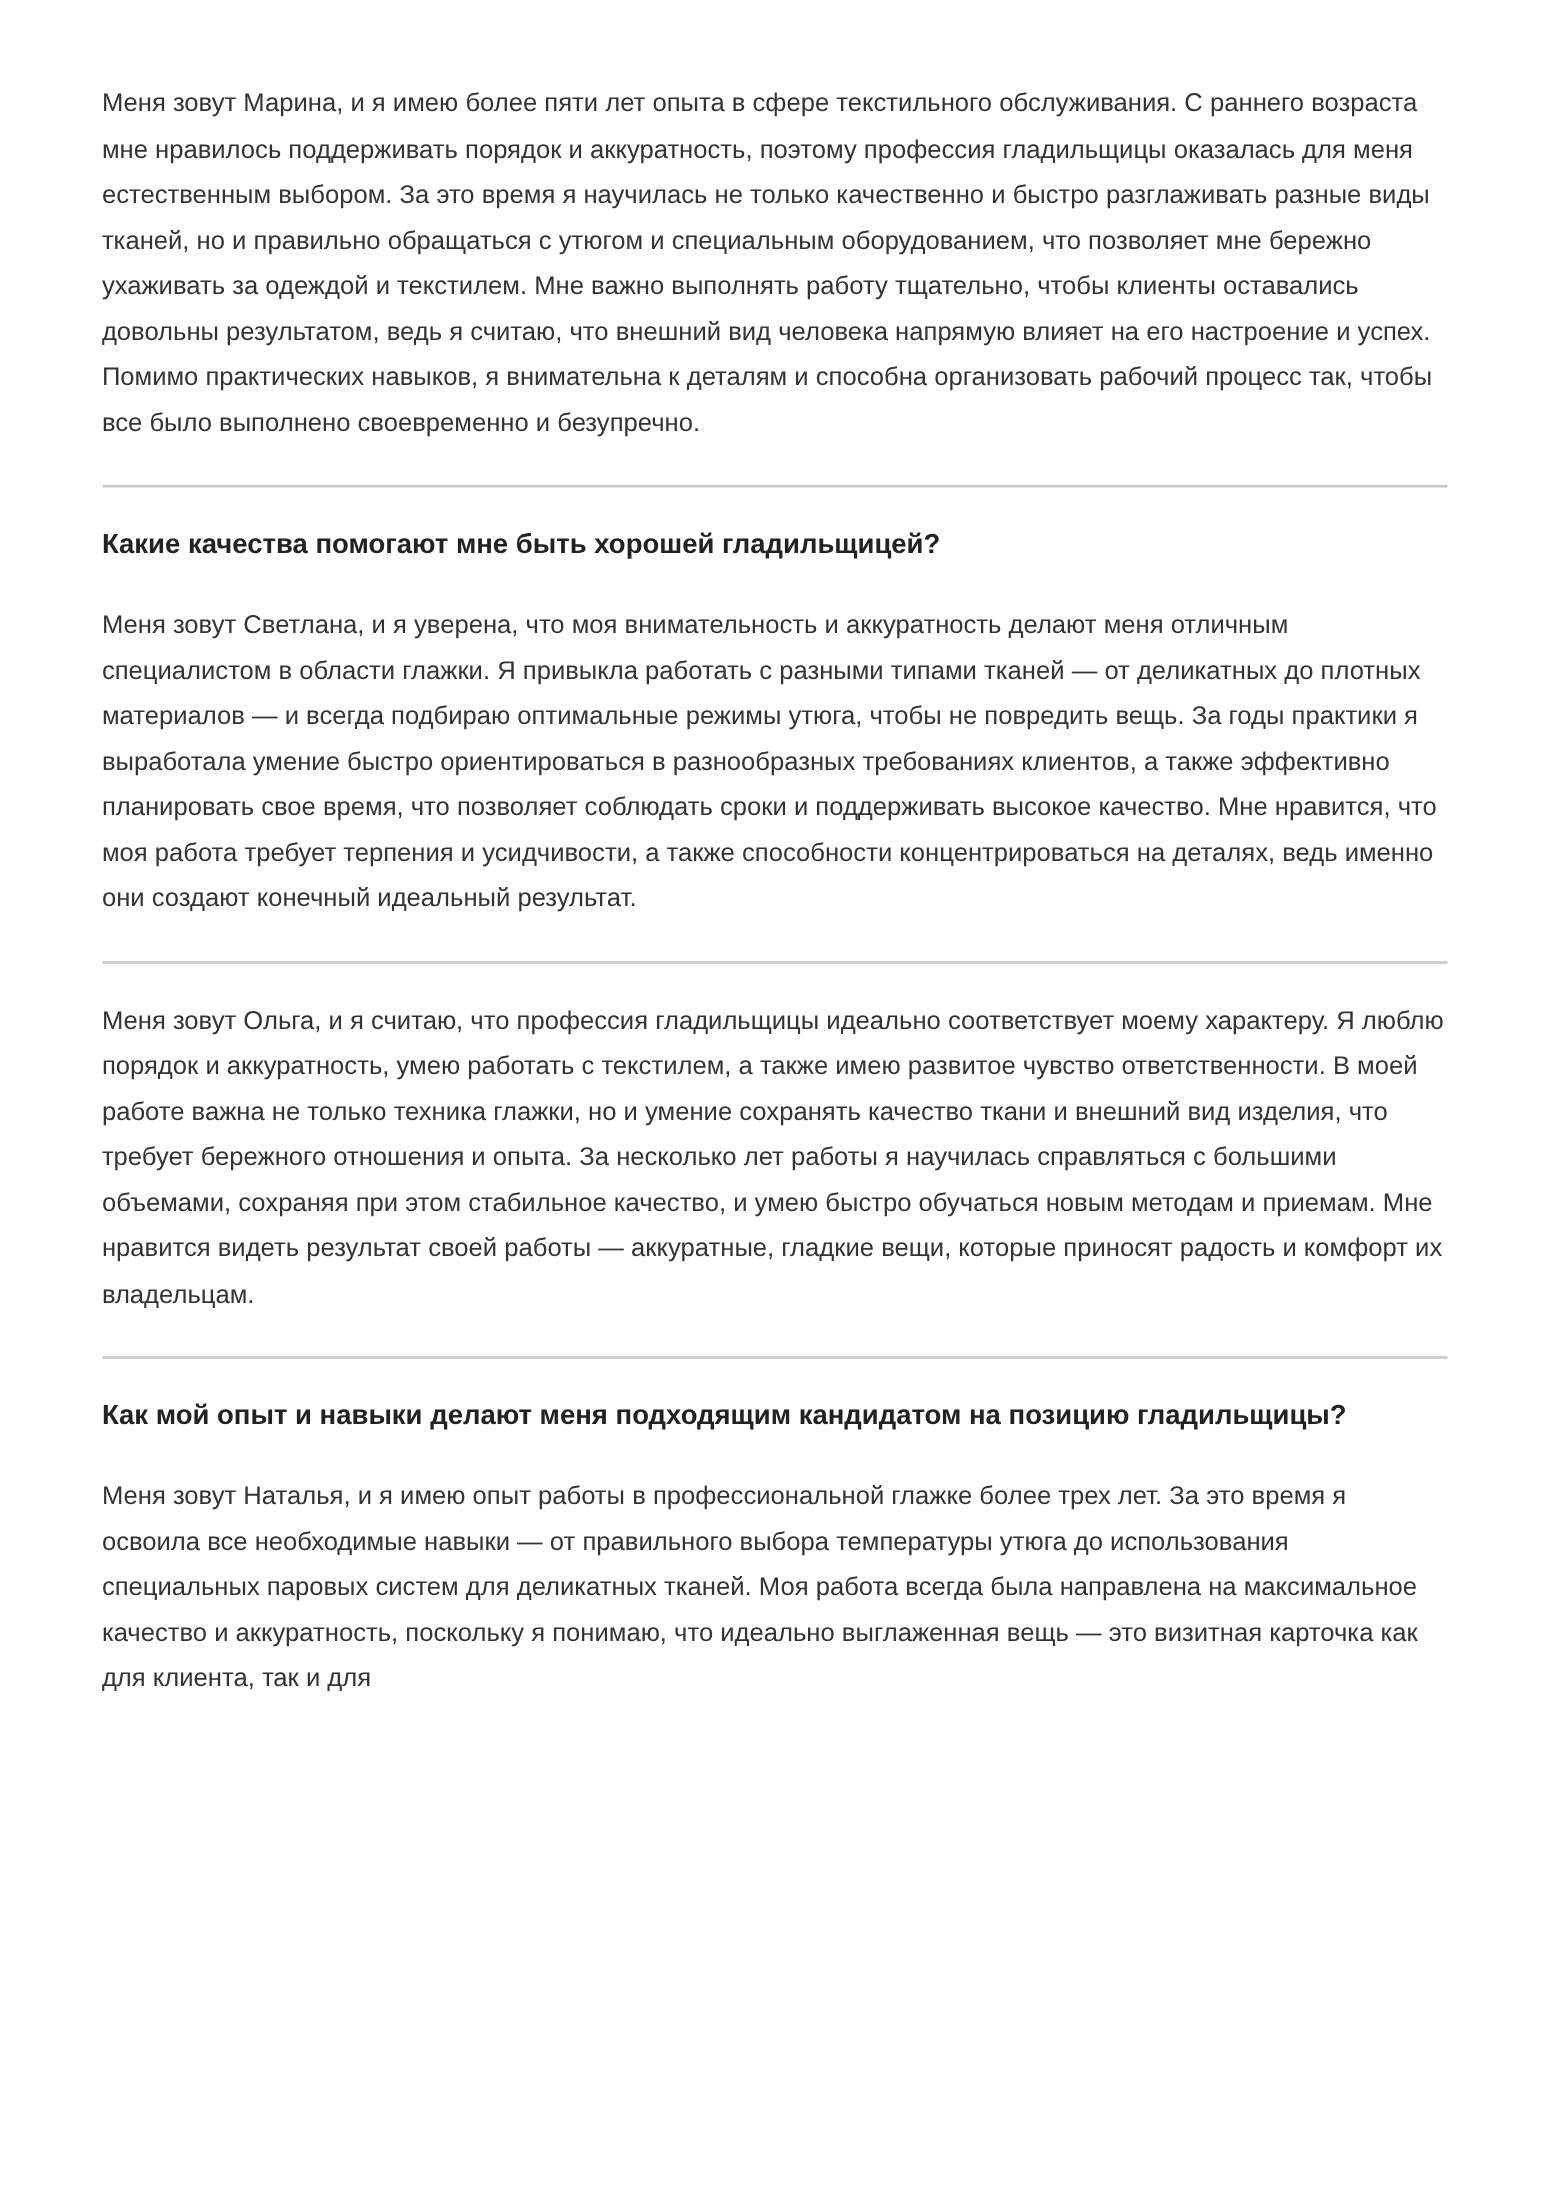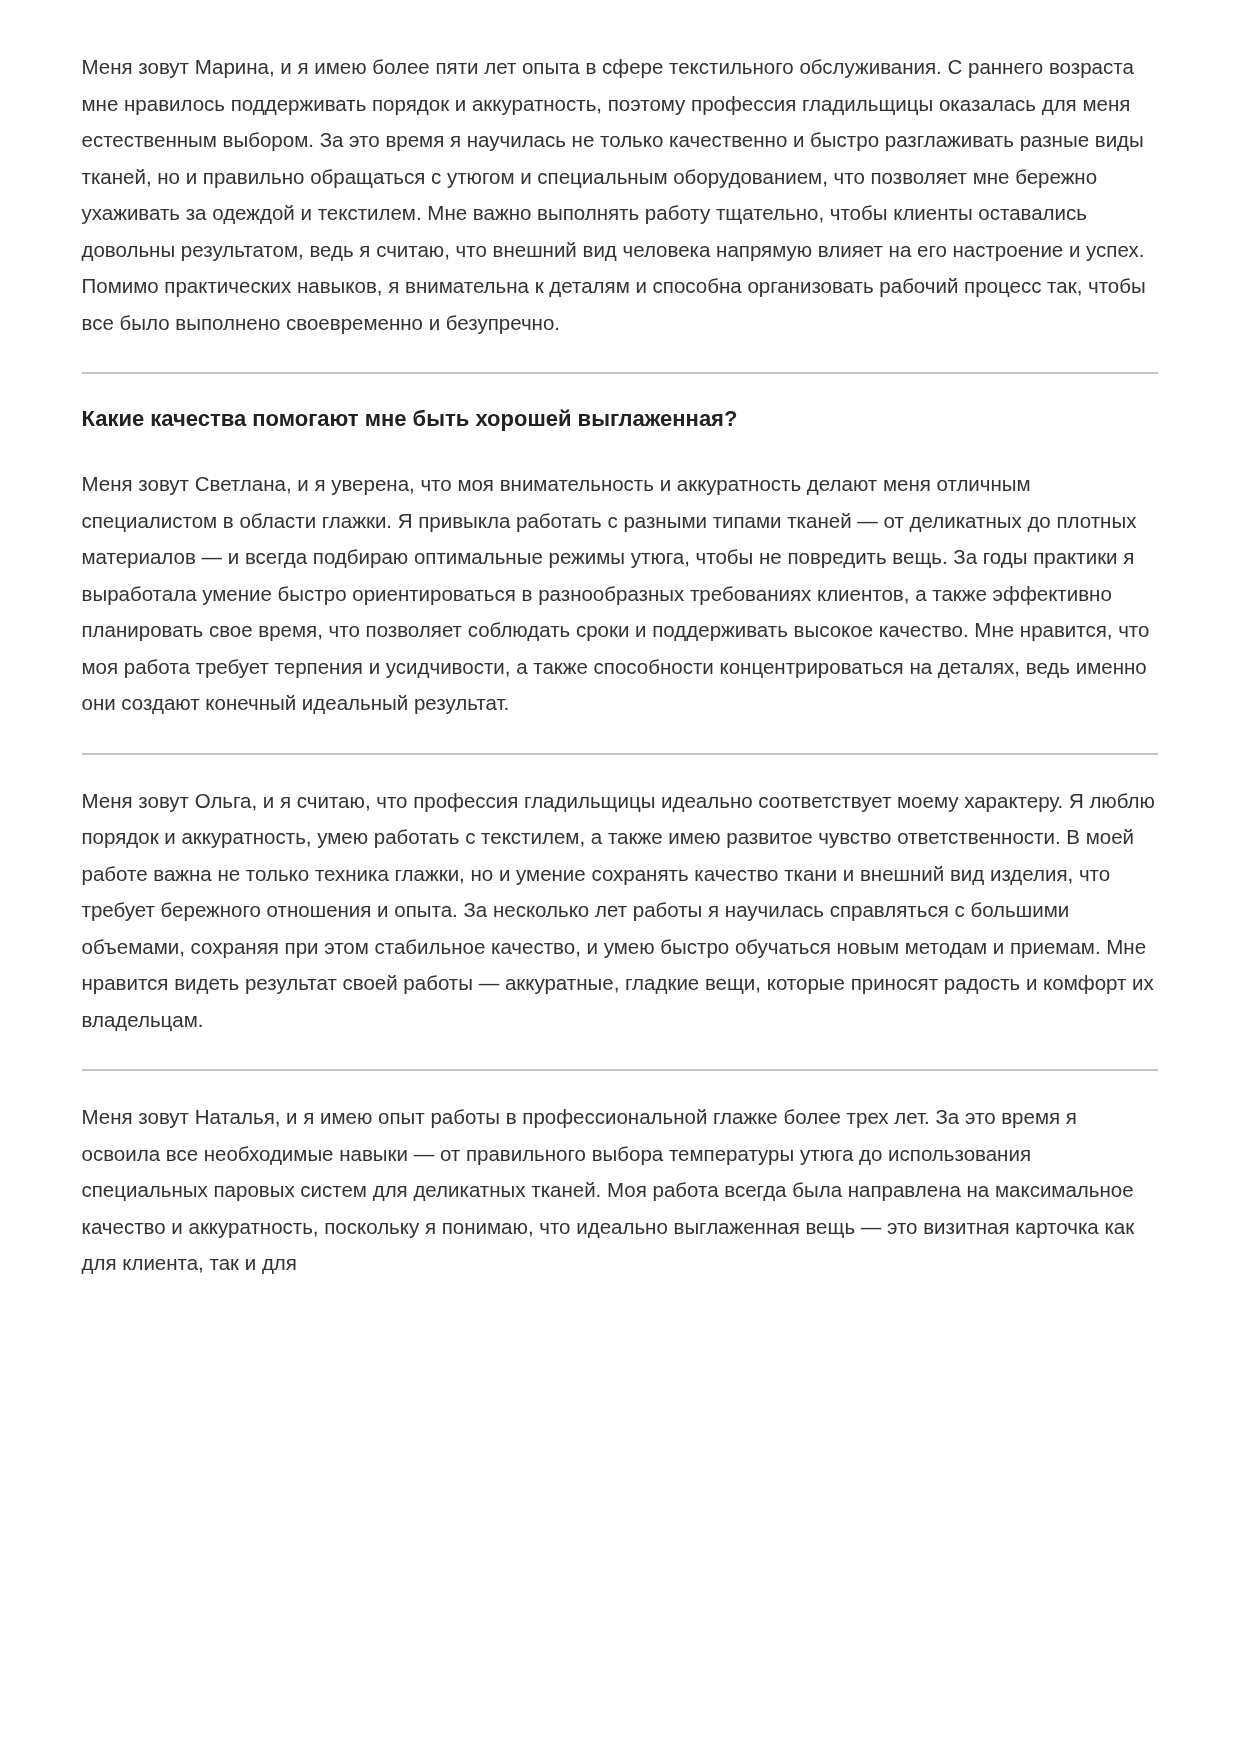--- a/index.html
+++ b/index.html
@@ -17,21 +17,21 @@
   }
   .content {
     width: 1076px;
     margin: 0 auto;
     padding-top: 49px;
     color: #333333;
   }
   .content p {
     font-size: 20.5px;
     line-height: 36.5px;
-    margin: 0 0 29px 0;
+    margin: 16px 0 29px 0;
     color: #333333;
     text-align: left;
   }
   .content hr {
     border: none;
     border-top: 2px solid #c4c7c9;
     height: 0;
     margin: 31px 0 28px 0;
   }
   .content h3 {
@@ -45,28 +45,29 @@
 </head>
 <body>
 
 <div class="page">
   <div class="content">
 
     <p>Меня зовут Марина, и я имею более пяти лет опыта в сфере текстильного обслуживания. С раннего возраста мне нравилось поддерживать порядок и аккуратность, поэтому профессия гладильщицы оказалась для меня естественным выбором. За это время я научилась не только качественно и быстро разглаживать разные виды тканей, но и правильно обращаться с утюгом и специальным оборудованием, что позволяет мне бережно ухаживать за одеждой и текстилем. Мне важно выполнять работу тщательно, чтобы клиенты оставались довольны результатом, ведь я считаю, что внешний вид человека напрямую влияет на его настроение и успех. Помимо практических навыков, я внимательна к деталям и способна организовать рабочий процесс так, чтобы все было выполнено своевременно и безупречно.</p>
 
     <hr>
 
-    <h3>Какие качества помогают мне быть хорошей выглаженная?</h3>
+    <h3>Какие качества помогают мне быть хорошей гладильщицей?</h3>
 
     <p>Меня зовут Светлана, и я уверена, что моя внимательность и аккуратность делают меня отличным специалистом в области глажки. Я привыкла работать с разными типами тканей — от деликатных до плотных материалов — и всегда подбираю оптимальные режимы утюга, чтобы не повредить вещь. За годы практики я выработала умение быстро ориентироваться в разнообразных требованиях клиентов, а также эффективно планировать свое время, что позволяет соблюдать сроки и поддерживать высокое качество. Мне нравится, что моя работа требует терпения и усидчивости, а также способности концентрироваться на деталях, ведь именно они создают конечный идеальный результат.</p>
 
     <hr>
 
 
     <p>Меня зовут Ольга, и я считаю, что профессия гладильщицы идеально соответствует моему характеру. Я люблю порядок и аккуратность, умею работать с текстилем, а также имею развитое чувство ответственности. В моей работе важна не только техника глажки, но и умение сохранять качество ткани и внешний вид изделия, что требует бережного отношения и опыта. За несколько лет работы я научилась справляться с большими объемами, сохраняя при этом стабильное качество, и умею быстро обучаться новым методам и приемам. Мне нравится видеть результат своей работы — аккуратные, гладкие вещи, которые приносят радость и комфорт их владельцам.</p>
 
     <hr>
 
+    <h3>Как мой опыт и навыки делают меня подходящим кандидатом на позицию гладильщицы?</h3>
 
     <p>Меня зовут Наталья, и я имею опыт работы в профессиональной глажке более трех лет. За это время я освоила все необходимые навыки — от правильного выбора температуры утюга до использования специальных паровых систем для деликатных тканей. Моя работа всегда была направлена на максимальное качество и аккуратность, поскольку я понимаю, что идеально выглаженная вещь — это визитная карточка как для клиента, так и для</p>
 
   </div>
 </div>
 
 </body></html>

